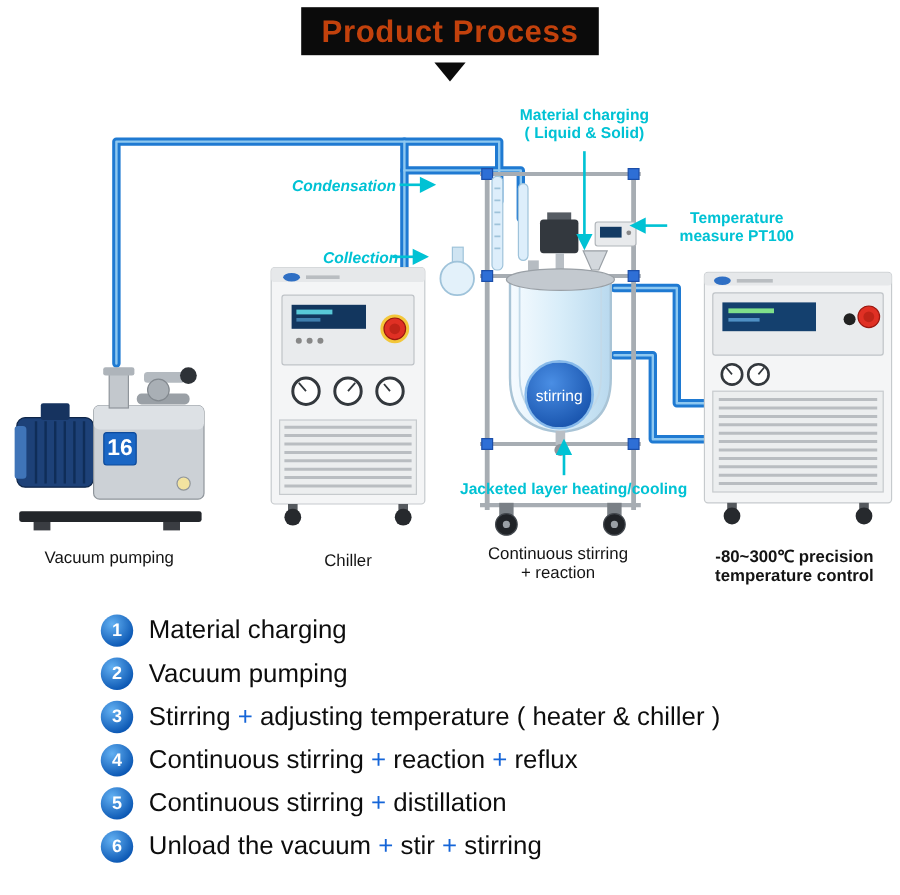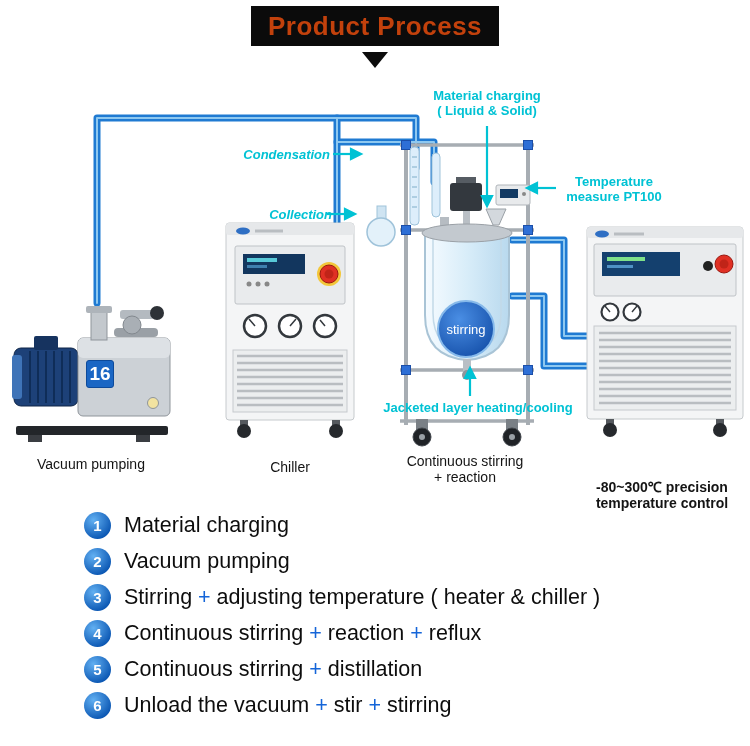--- a/index.html
+++ b/index.html
@@ -277,21 +277,21 @@
   <div class="eqlabel" style="left:10px;top:456px;width:162px;">
     <span>Vacuum pumping</span>
   </div>
   <div class="eqlabel" style="left:226px;top:459px;width:128px;">
     <span>Chiller</span>
   </div>
   <div class="eqlabel" style="left:390px;top:453px;width:150px;">
     <span>Continuous stirring</span>
     <span>+ reaction</span>
   </div>
-  <div class="eqlabel bold" style="left:578px;top:455px;width:168px;margin-top:24px;">
+  <div class="eqlabel bold" style="left:578px;top:455px;width:168px;">
     <span>-80~300℃ precision</span>
     <span>temperature control</span>
   </div>
 
   <div class="steps">
       <div class="step-row">
         <span class="step-badge">1</span>
         <span class="step-text"><span>Material charging</span></span>
       </div>
       <div class="step-row">

